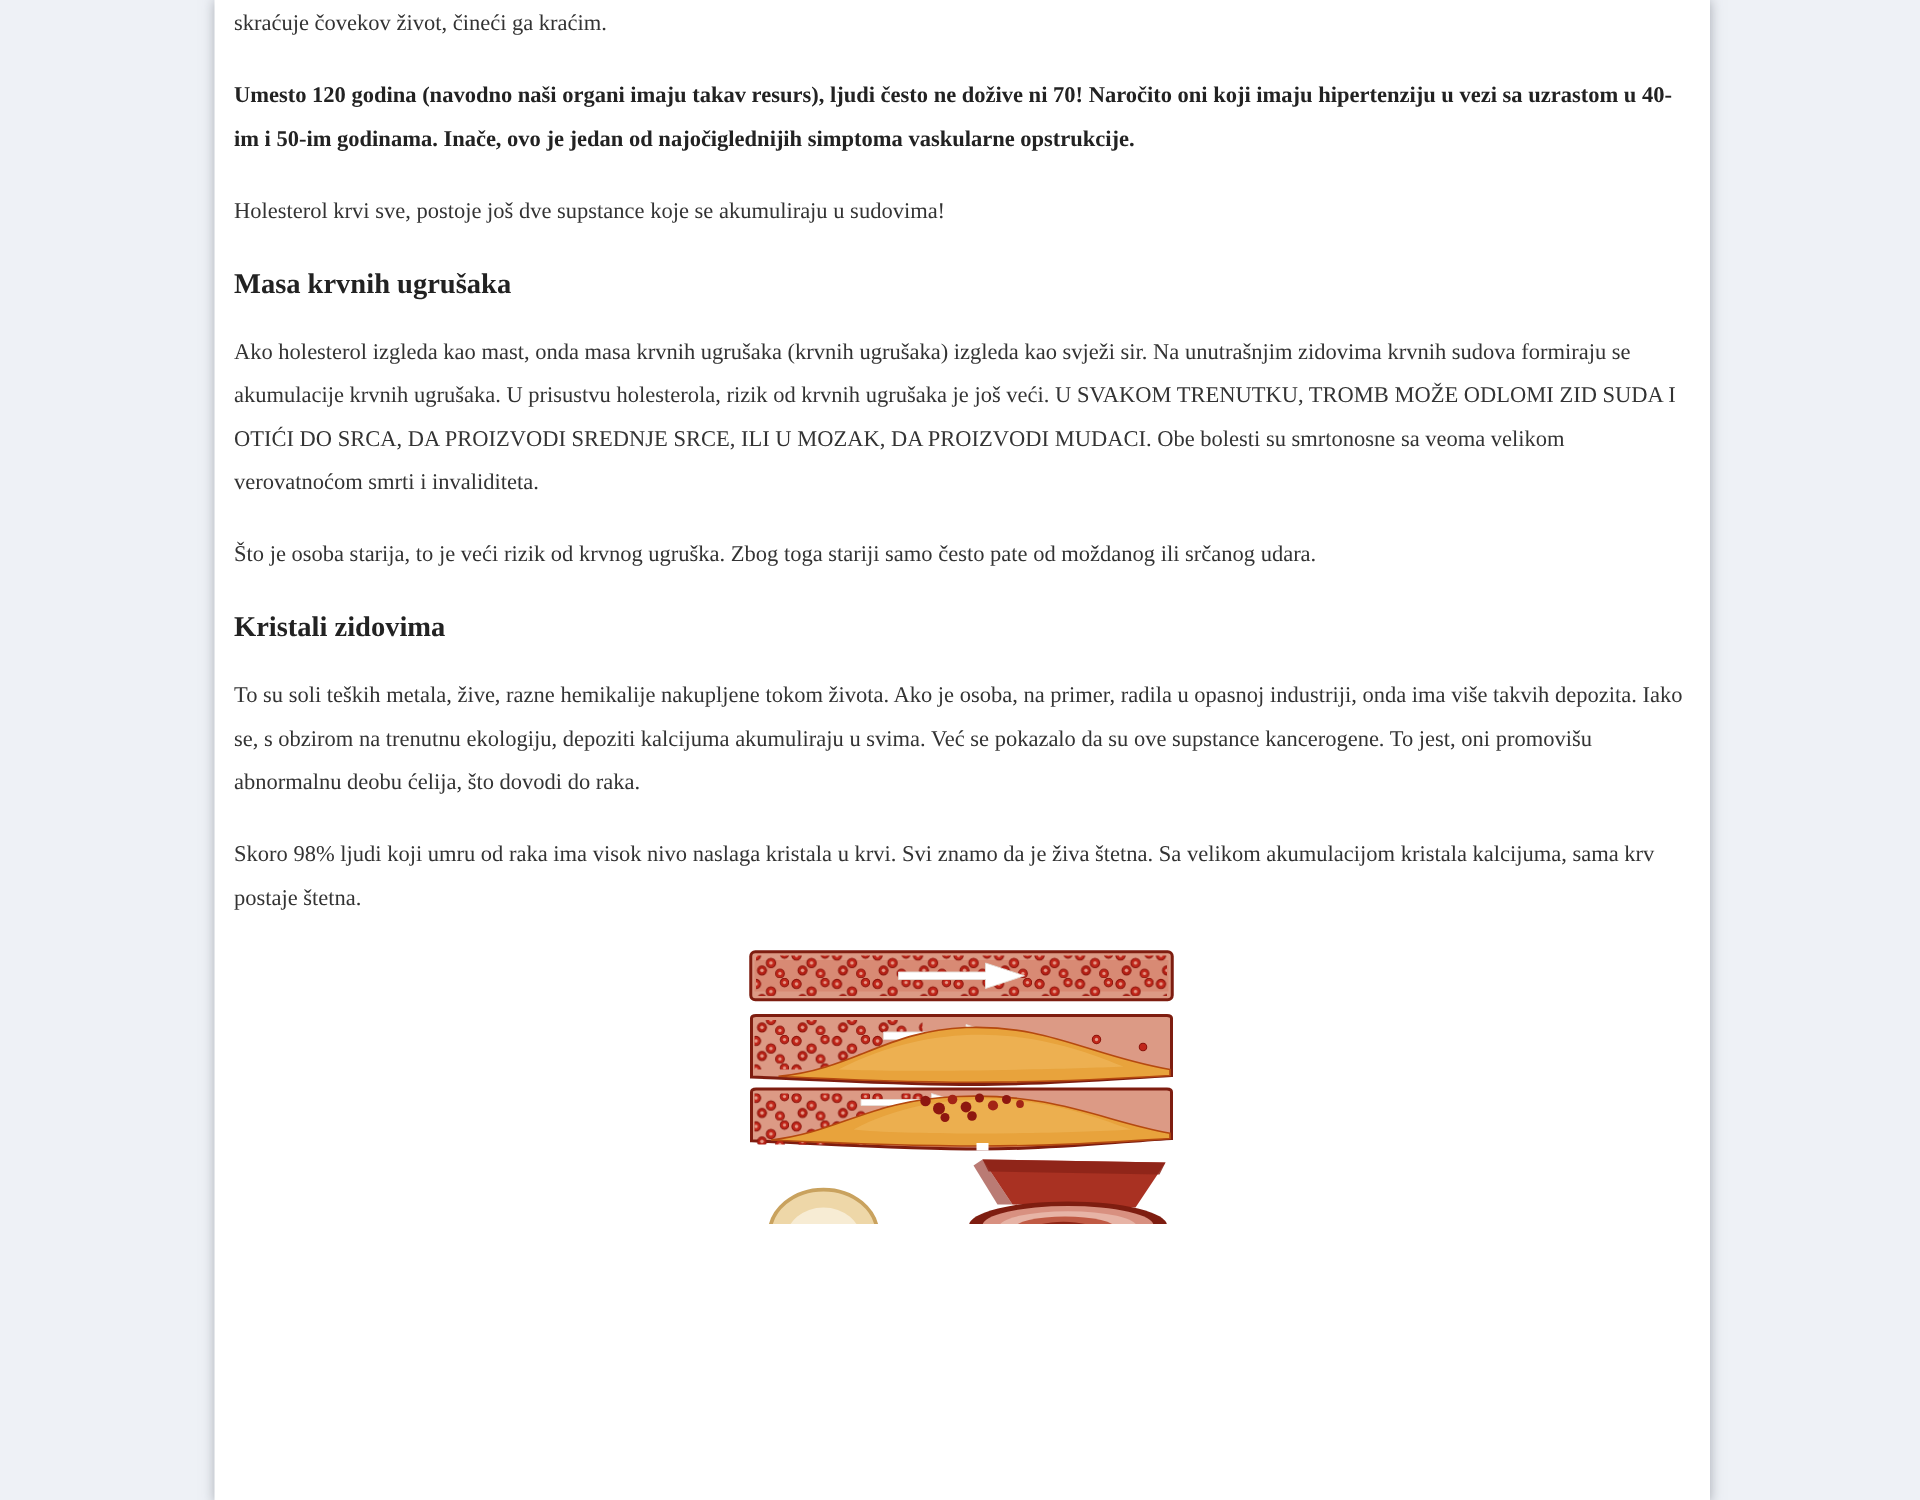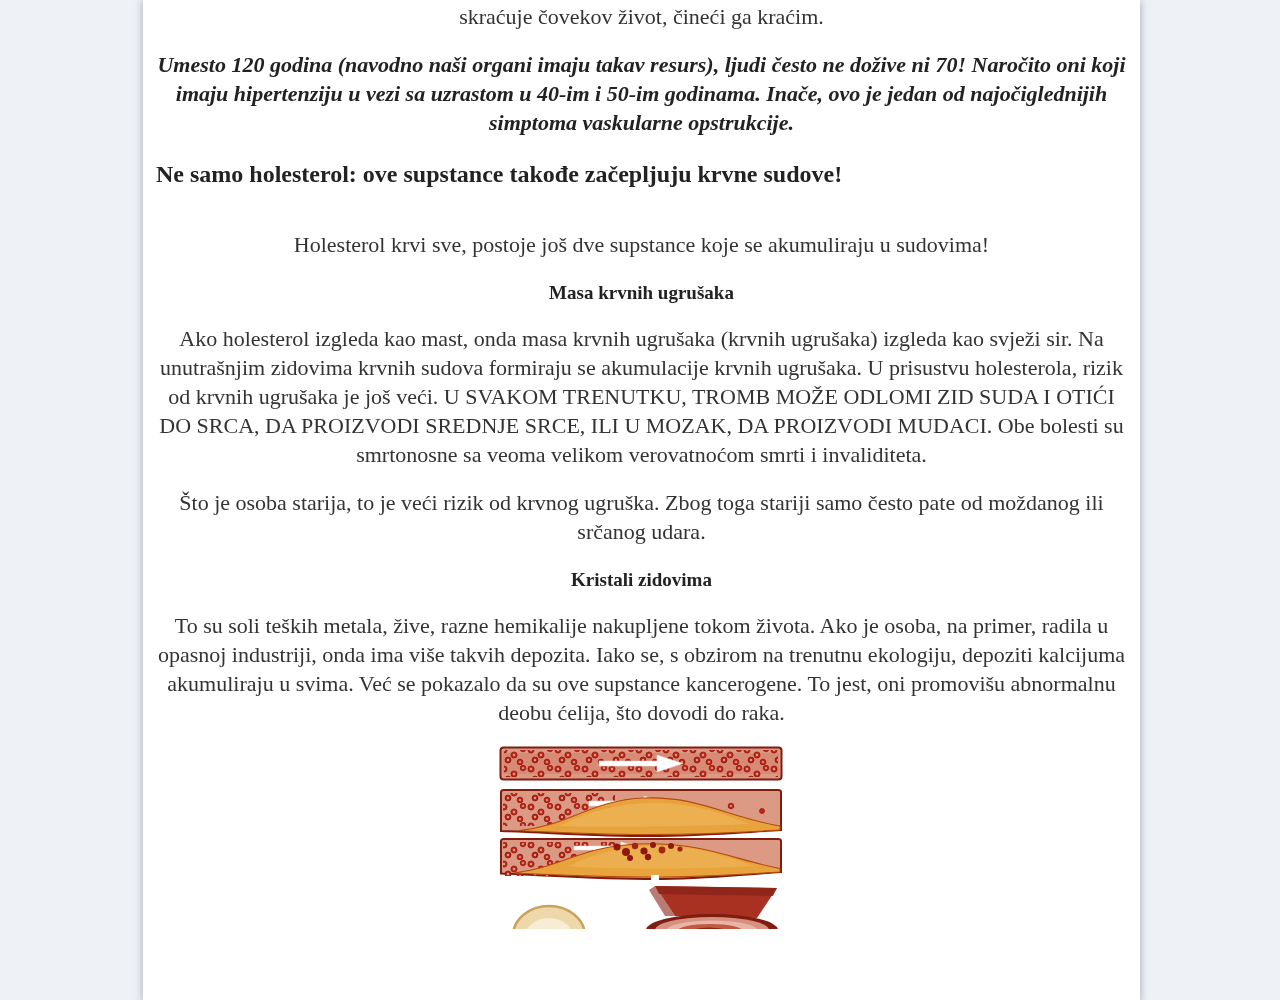--- a/index.html
+++ b/index.html
@@ -15,44 +15,42 @@
     left: 143px;
     top: 0;
     width: 971px;
     height: 1000px;
     background: #ffffff;
     box-shadow: 0 0 8px rgba(90, 96, 108, 0.5);
     padding: 2px 13px 0 13px;
     font-family: "Liberation Serif", "DejaVu Serif", serif;
   }
   .content p {
-    font-size: 22px;
+    font-size: 15px;
     line-height: 29px;
     color: #333333;
     margin: 0 0 19px 0;
-    text-align: center;
+    text-align: left;
   }
   .content p.bold {
     font-weight: bold;
     color: #222222;
-    font-style: italic;
   }
   .content h2 {
     font-size: 24px;
     line-height: 29px;
     font-weight: bold;
     color: #222222;
     margin: 23px 0 41px 0;
   }
   .content h3 {
     font-size: 19px;
     line-height: 29px;
     font-weight: bold;
     color: #222222;
-    text-align: center;
     margin: 0 0 17px 0;
   }
   figure.artery-figure {
     margin: 0;
     padding: 0;
     text-align: center;
   }
   figure.artery-figure svg {
     display: inline-block;
     vertical-align: top;
@@ -61,35 +59,35 @@
 </head>
 <body>
 
 <div class="page">
   <main class="content">
 
     <p>skraćuje čovekov život, čineći ga kraćim.</p>
 
     <p class="bold">Umesto 120 godina (navodno naši organi imaju takav resurs), ljudi često ne dožive ni 70! Naročito oni koji imaju hipertenziju u vezi sa uzrastom u 40-im i 50-im godinama. Inače, ovo je jedan od najočiglednijih simptoma vaskularne opstrukcije.</p>
 
-    <h2>Ne samo holesterol: ove supstance takođe začepljuju krvne sudove!</h2>
 
 
     <p>Holesterol krvi sve, postoje još dve supstance koje se akumuliraju u sudovima!</p>
 
     <h3>Masa krvnih ugrušaka</h3>
 
     <p>Ako holesterol izgleda kao mast, onda masa krvnih ugrušaka (krvnih ugrušaka) izgleda kao svježi sir. Na unutrašnjim zidovima krvnih sudova formiraju se akumulacije krvnih ugrušaka. U prisustvu holesterola, rizik od krvnih ugrušaka je još veći. U SVAKOM TRENUTKU, TROMB MOŽE ODLOMI ZID SUDA I OTIĆI DO SRCA, DA PROIZVODI SREDNJE SRCE, ILI U MOZAK, DA PROIZVODI MUDACI. Obe bolesti su smrtonosne sa veoma velikom verovatnoćom smrti i invaliditeta.</p>
 
     <p>Što je osoba starija, to je veći rizik od krvnog ugruška. Zbog toga stariji samo često pate od moždanog ili srčanog udara.</p>
 
     <h3>Kristali zidovima</h3>
 
     <p>To su soli teških metala, žive, razne hemikalije nakupljene tokom života. Ako je osoba, na primer, radila u opasnoj industriji, onda ima više takvih depozita. Iako se, s obzirom na trenutnu ekologiju, depoziti kalcijuma akumuliraju u svima. Već se pokazalo da su ove supstance kancerogene. To jest, oni promovišu abnormalnu deobu ćelija, što dovodi do raka.</p>
 
+    <p>Skoro 98% ljudi koji umru od raka ima visok nivo naslaga kristala u krvi. Svi znamo da je živa štetna. Sa velikom akumulacijom kristala kalcijuma, sama krv postaje štetna.</p>
 
     <figure class="artery-figure">
       <svg width="285" height="183" viewBox="0 0 285 183" xmlns="http://www.w3.org/2000/svg">
         <defs>
           <pattern id="rbc" width="27" height="19" patternUnits="userSpaceOnUse">
             <circle cx="5" cy="4" r="3.1" fill="#c1261a" stroke="#8a120a" stroke-width="0.7"></circle>
             <circle cx="5" cy="4" r="1.2" fill="#e59a88"></circle>
             <circle cx="15" cy="9" r="3.1" fill="#c1261a" stroke="#8a120a" stroke-width="0.7"></circle>
             <circle cx="15" cy="9" r="1.2" fill="#e59a88"></circle>
             <circle cx="24" cy="3" r="2.8" fill="#c1261a" stroke="#8a120a" stroke-width="0.7"></circle>

